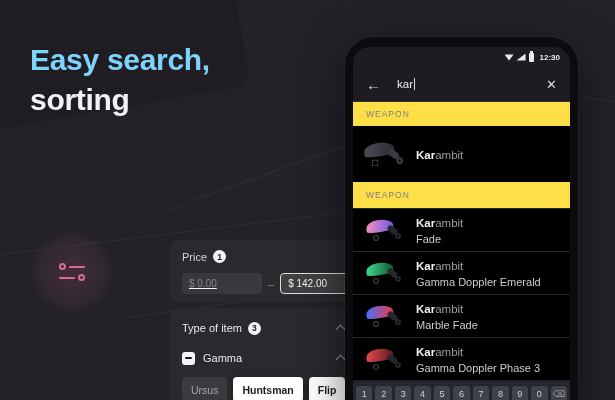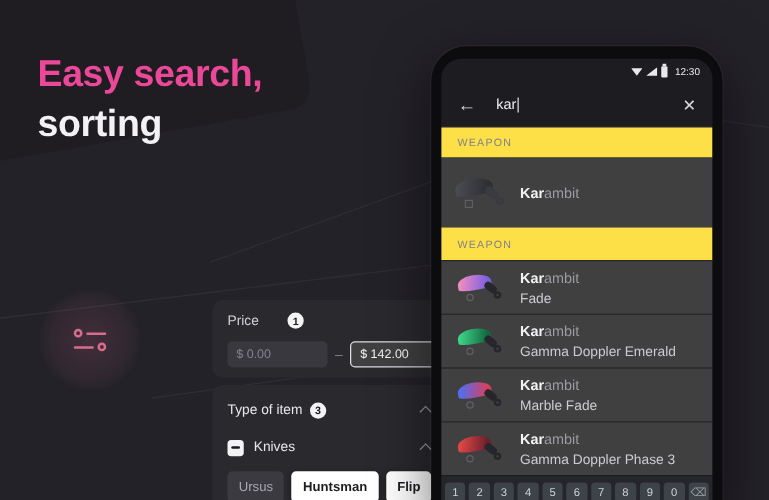--- a/index.html
+++ b/index.html
@@ -15,50 +15,50 @@
     background:#1f1d22; transform:rotate(-10deg); border-radius:18px; }
   .decor-line { position:absolute; height:1px; background:rgba(255,255,255,0.055); }
   .line-a { top:232px; left:-20px; width:400px; transform:rotate(-7deg); }
   .line-b { top:165px; left:160px; width:260px; transform:rotate(-20deg); }
   .line-c { top:95px;  left:470px; width:200px; transform:rotate(8deg); }
   .line-d { top:300px; left:120px; width:260px; transform:rotate(-8deg); }
 
   
   .hero { position:absolute; left:30px; top:40px; font-size:30px; font-weight:bold;
     line-height:40px; color:#f2f1f4; letter-spacing:-0.3px; }
-  .hero .l1 { color:#ec4899;text-align:center; }
+  .hero .l1 { color:#7dd3fc;text-align:center; }
 
   
   .glow-circle { position:absolute; left:32px; top:232px; width:80px; height:80px; border-radius:50%;
     background:radial-gradient(circle, rgba(217,108,142,0.16) 0%, rgba(217,108,142,0.07) 55%, transparent 75%);
     display:flex; align-items:center; justify-content:center; }
   .sliders { width:26px; }
   .slider-row { display:flex; align-items:center; height:8px; margin:3px 0; }
   .knob { width:7px; height:7px; border:2px solid #d96c8e; border-radius:50%; }
   .sline { height:2px; background:#d96c8e; border-radius:1px; flex:1; }
   .slider-row .gap { width:3px; }
 
   
   .card { position:absolute; left:170px; width:186px; background:#2a292e; border-radius:8px; }
   .card-price { top:240px; height:62px; padding:10px 12px; }
   .card-type  { top:308px; height:130px; padding:10px 12px; }
 
-  .flabel-row { display:flex; align-items:center; gap:23px; }
+  .flabel-row { display:flex; align-items:center; gap:6px; }
   .flabel { font-size:11px; color:#d2d1d7; }
   .flabel-strong { font-size:11px; color:#e8e7ec; }
   .badge { width:13px; height:13px; border-radius:50%; background:#f3f3f5; color:#18181b;
     font-size:8.5px; font-weight:bold; display:flex; align-items:center; justify-content:center; }
   .chev { width:7px; height:7px; border-right:1.6px solid #98979f; border-bottom:1.6px solid #98979f; }
   .chev-up { transform:rotate(-135deg); margin-top:3px; }
   .spacer { flex:1; }
 
   .inputs-row { display:flex; align-items:center; gap:6px; margin-top:10px; }
   .price-input { height:21px; border-radius:4px; background:#39383e; border:none; outline:none;
     font-size:10px; padding:0 7px; font-family:"Liberation Sans", sans-serif; }
-  .price-min { width:80px; color:#f2f2f5; }
+  .price-min { width:80px; color:#f2f2f5;text-decoration:underline; }
   .price-min::placeholder { color:#84838b; }
   .price-max { width:74px; color:#f4f4f7; background:#404040; border:1px solid #dddce2; }
   .dash { color:#84838b; font-size:11px; }
 
   .type-row { display:flex; align-items:center; gap:6px; height:20px; }
   .knives-row { display:flex; align-items:center; gap:8px; height:20px; margin-top:10px; }
   .checkbox { width:13px; height:13px; border-radius:3px; background:#f3f3f5;
     display:flex; align-items:center; justify-content:center; }
   .checkbox .minus { width:7px; height:2px; background:#1a1a1e; border-radius:1px; }
 
@@ -74,35 +74,35 @@
     box-shadow:0 0 0 1px rgba(255,255,255,0.04), 0 14px 44px rgba(0,0,0,0.55); }
   .screen { width:217px; height:370px; background:#1d1d21; border-radius:16px 16px 0 0;
     display:flex; flex-direction:column; overflow:hidden; }
 
   .status-bar { height:20px; display:flex; align-items:center; justify-content:flex-end;
     gap:3px; padding:0 10px; }
   .wifi-icon { width:9px; height:7px; background:#e8e8ec; clip-path:polygon(0 15%, 100% 15%, 50% 100%); }
   .signal-icon { width:9px; height:7px; background:#e8e8ec; clip-path:polygon(100% 0, 100% 100%, 0 100%); }
   .battery-icon { width:5px; height:9px; background:#e8e8ec; border-radius:1px; position:relative; }
   .battery-icon:before { content:""; position:absolute; top:-2px; left:1px; width:3px; height:2px; background:#e8e8ec; }
-  .status-time { font-size:8px; color:#ececf0; font-weight:normal; margin-left:3px; }
+  .status-time { font-size:8px; color:#ececf0; font-weight:bold; margin-left:3px; }
 
   .search-bar { height:34px; display:flex; align-items:center; padding:0 13px; }
   .back-icon { font-size:15px; color:#d8d8dd; line-height:1; }
   .query-wrap { display:flex; align-items:center; margin-left:16px; flex:1; }
   .query { font-size:11.5px; color:#f0f0f3; }
   .cursor { width:1.5px; height:12px; background:#dcdce2; margin-left:1px; }
   .clear-icon { font-size:13px; color:#d8d8dd; line-height:1; }
   .search-divider { height:1px; background:#2c2c31; }
 
   .section-header { height:24px; background:#fde047; display:flex; align-items:center;
     padding:0 13px; font-size:8.5px; letter-spacing:1px; color:#7f7f88; }
   .sh-skins { height:26px; }
 
-  .result-row { background:#404040; display:flex; align-items:center; padding:0 12px; }
+  .result-row { background:#000000; display:flex; align-items:center; padding:0 12px; }
   .weapon-row { height:56px; }
   .skin-row { height:43px; border-top:1px solid #28282d; }
   .skin-row:first-of-type { border-top:none; }
 
   .knife { position:relative; width:38px; height:26px; flex:0 0 38px; }
   .knife-lg { transform:scale(1.12); }
   .blade { position:absolute; left:1px; top:3px; width:27px; height:12px;
     background:linear-gradient(105deg, var(--c1,#555) 10%, var(--c2,#333) 85%);
     border-radius:80% 100% 20% 90% / 100% 100% 20% 30%;
     transform:rotate(-10deg); }
@@ -170,21 +170,21 @@
   <div class="type-row">
     <span class="flabel-strong">Type of item</span>
     <span class="badge">3</span>
     <span class="spacer"></span>
     <span class="chev chev-up"></span>
   </div>
   <div class="knives-row">
     <span class="checkbox">
         <span class="minus"></span>
       </span>
-    <span class="flabel-strong">Knives</span>
+    <span class="flabel-strong">Gamma</span>
     <span class="spacer"></span>
     <span class="chev chev-up"></span>
   </div>
   <div class="chips-row">
     <span class="chip">Ursus</span>
     <span class="chip chip-selected">Huntsman</span>
     <span class="chip chip-selected">Flip</span>
     <span class="chip">Falchion</span>
   </div>
 

